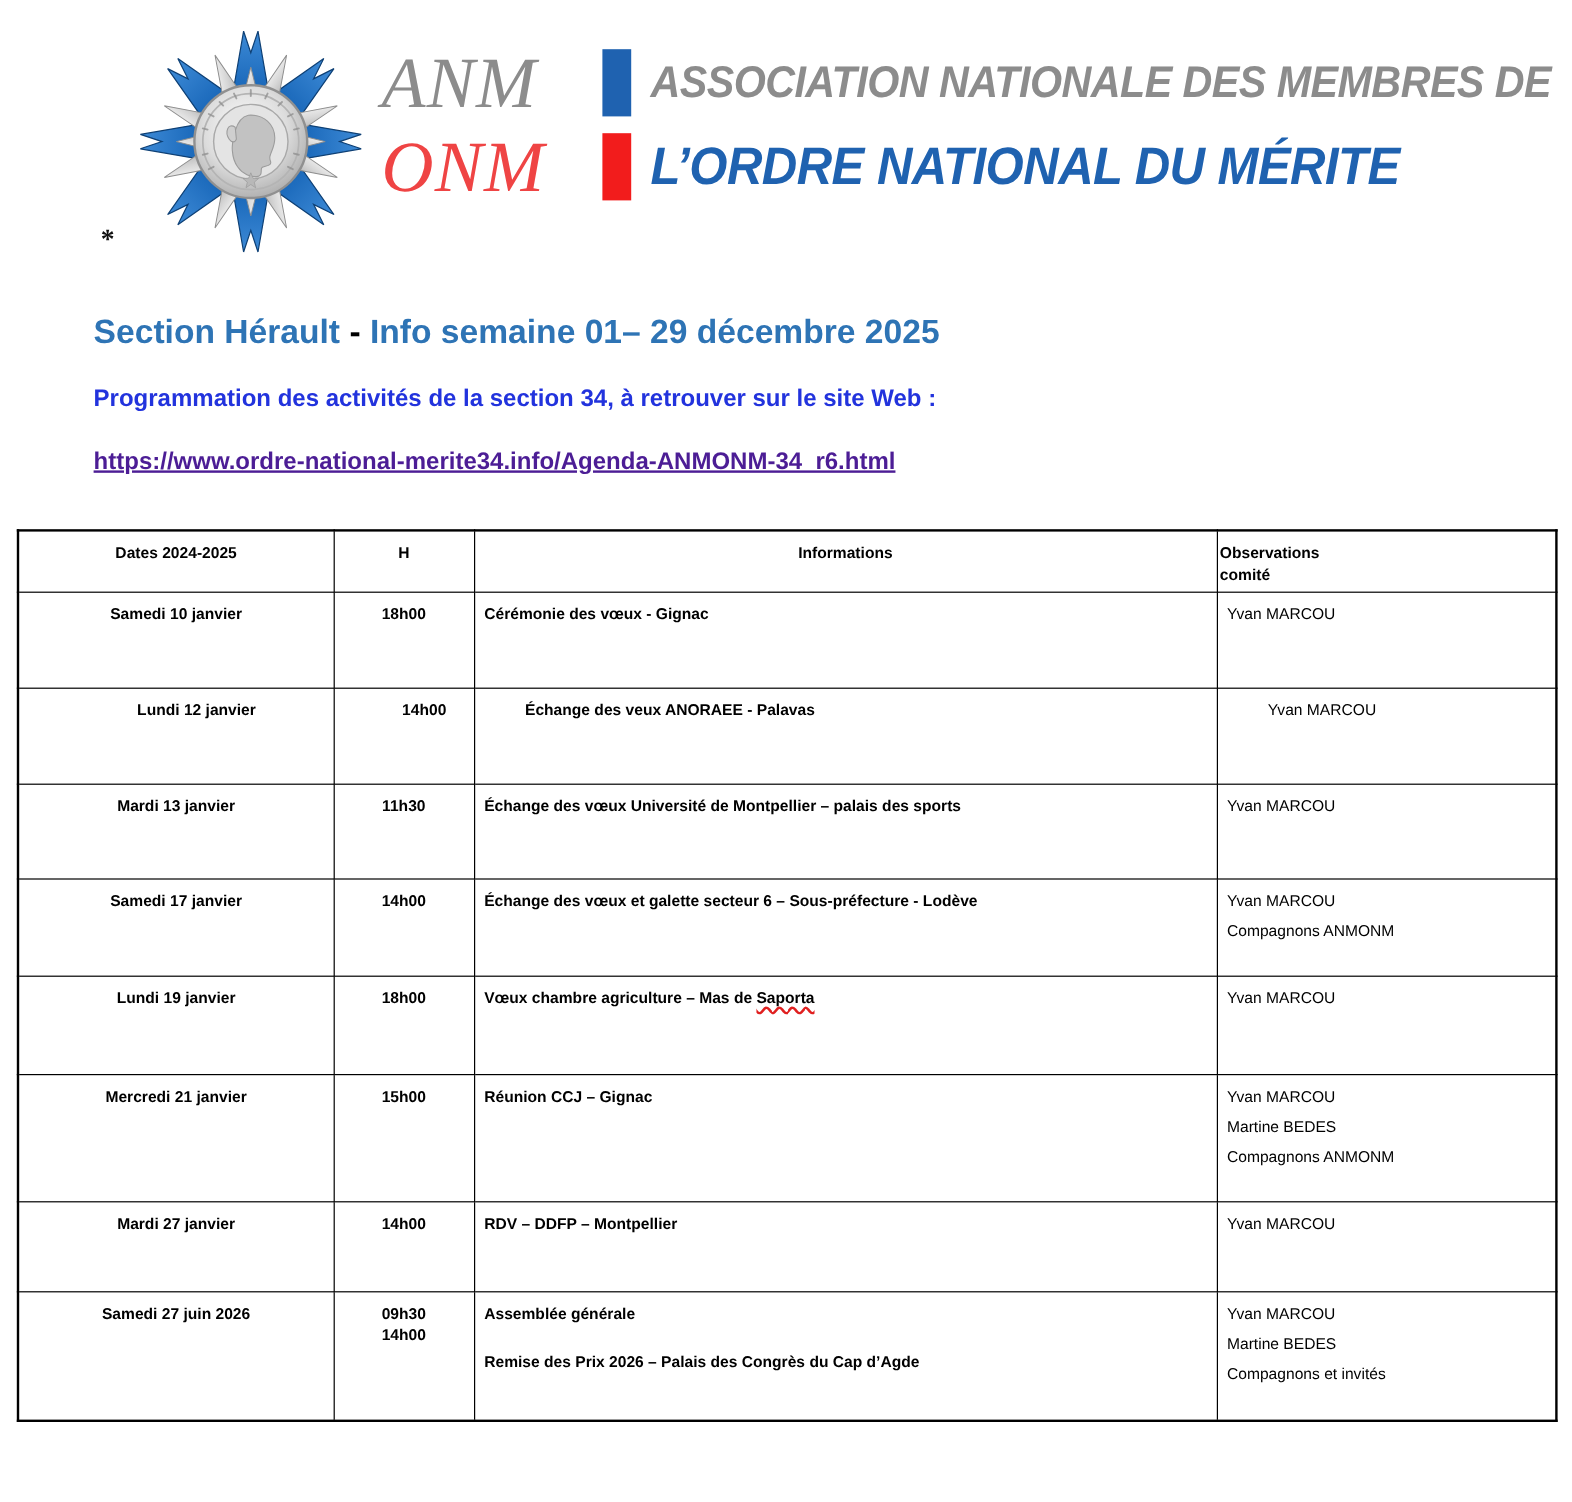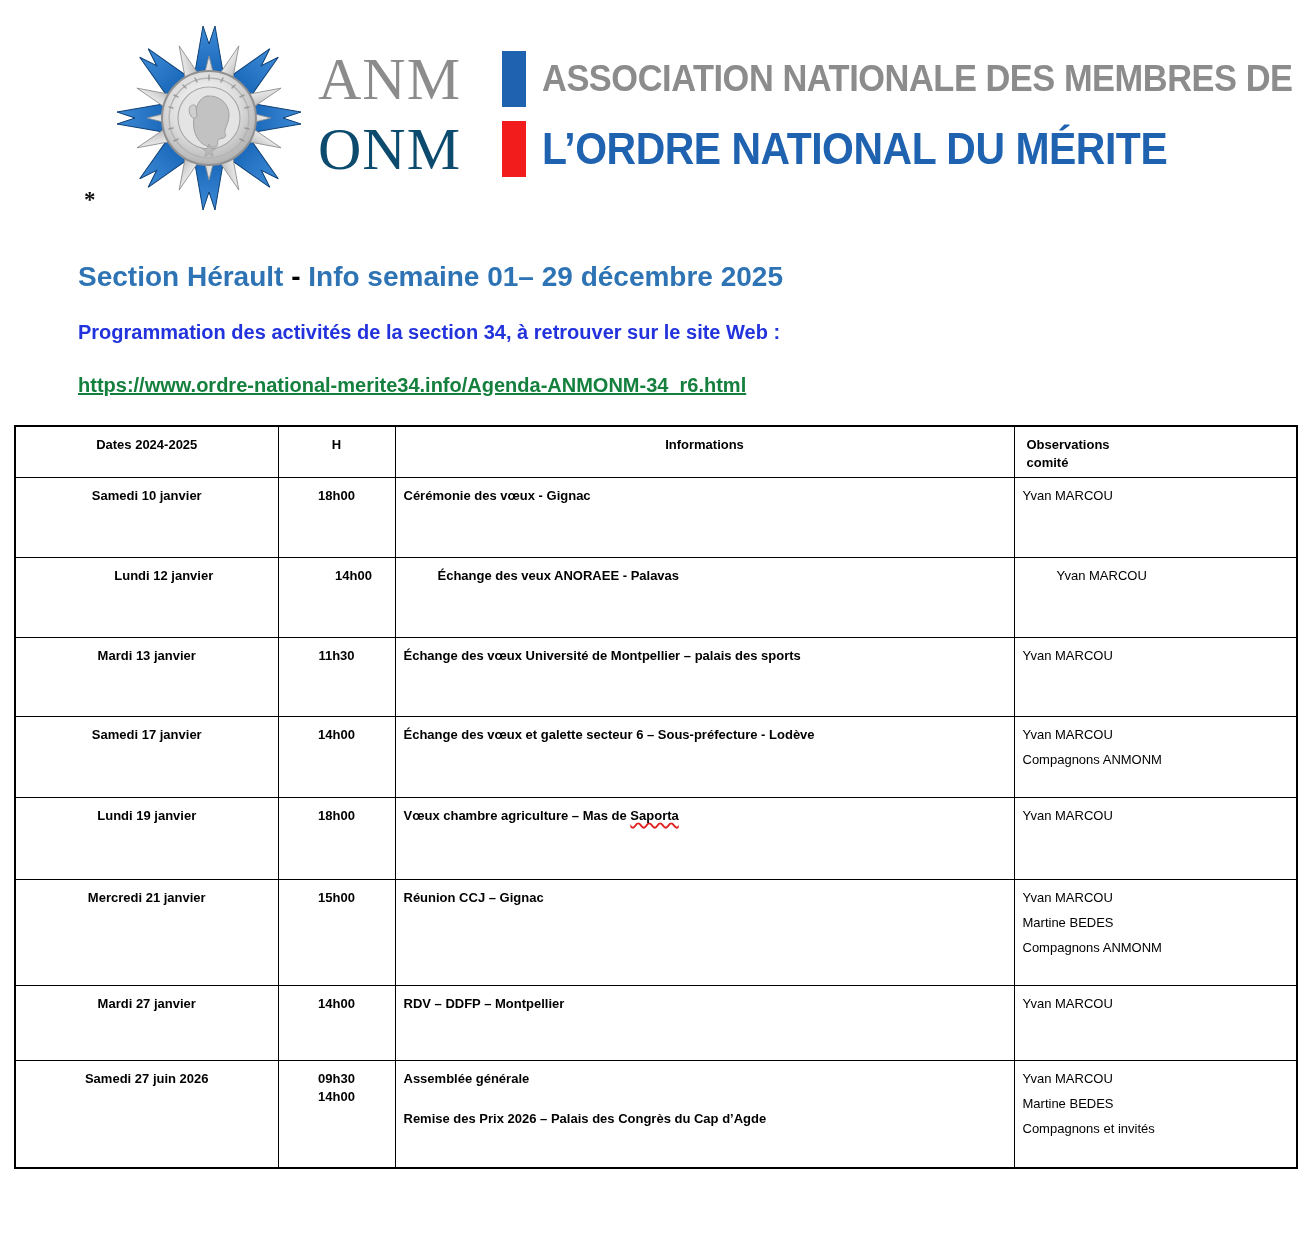--- a/index.html
+++ b/index.html
@@ -39,40 +39,41 @@
     font-size: 23px;
     line-height: 1;
     font-weight: 700;
     color: #111;
     font-family: "Liberation Serif", serif;
   }
 
   .wordmark {
     position: absolute;
     left: 318px;
-    top: 48px;
+    top: 38px;
     width: 930px;
+    font-style: italic;
   }
   .wm-row {
     display: flex;
     align-items: center;
     height: 62px;
   }
   .wm-row.row2 { margin-top: 8px; }
 
   .wm-abbr {
     font-family: "Liberation Serif", serif;
     font-size: 60px;
     line-height: 58px;
     letter-spacing: 1px;
     width: 184px;
     flex: 0 0 184px;
   }
   .wm-abbr.grey { color: #8c8c8c; }
-  .wm-abbr.blue { color: #0c4a6e; }
+  .wm-abbr.blue { color: #ef4444; }
 
   .wm-bar {
     flex: 0 0 24px;
     width: 24px;
     height: 56px;
     margin-right: 16px;
   }
   .wm-bar.blue { background: #1f62b0; }
   .wm-bar.red  { background: #f21c1c; }
 
@@ -107,23 +108,23 @@
     font-weight: 700;
     color: #2233dd;
     margin: 26px 0 0 0;
     line-height: 1.25;
   }
 
   .doc-link {
     display: inline-block;
     font-size: 20px;
     font-weight: 700;
-    color: #15803d;
+    color: #4c1d95;
     text-decoration: underline;
-    margin: 28px 0 0 0;
+    margin: 28px 0 16px 0;
     line-height: 1.25;
     cursor: pointer;
   }
 
   
   .agenda-wrap { padding: 27px 0 0 14px; }
 
   table.agenda {
     border-collapse: collapse;
     table-layout: fixed;
@@ -143,21 +144,21 @@
     font-size: 13px;
     line-height: 1.38;
   }
 
   thead th {
     text-align: center;
     font-weight: 700;
     height: 30px;
     padding-top: 8px;
   }
-  thead th.obs-head { text-align: left; padding-left: 12px; }
+  thead th.obs-head { text-align: left; padding-left: 2px; }
 
   td.cell-date {
     font-weight: 700;
     text-align: center;
     font-size: 18px;
     padding-top: 12px;
   }
   td.cell-h {
     font-weight: 700;
     text-align: center;

